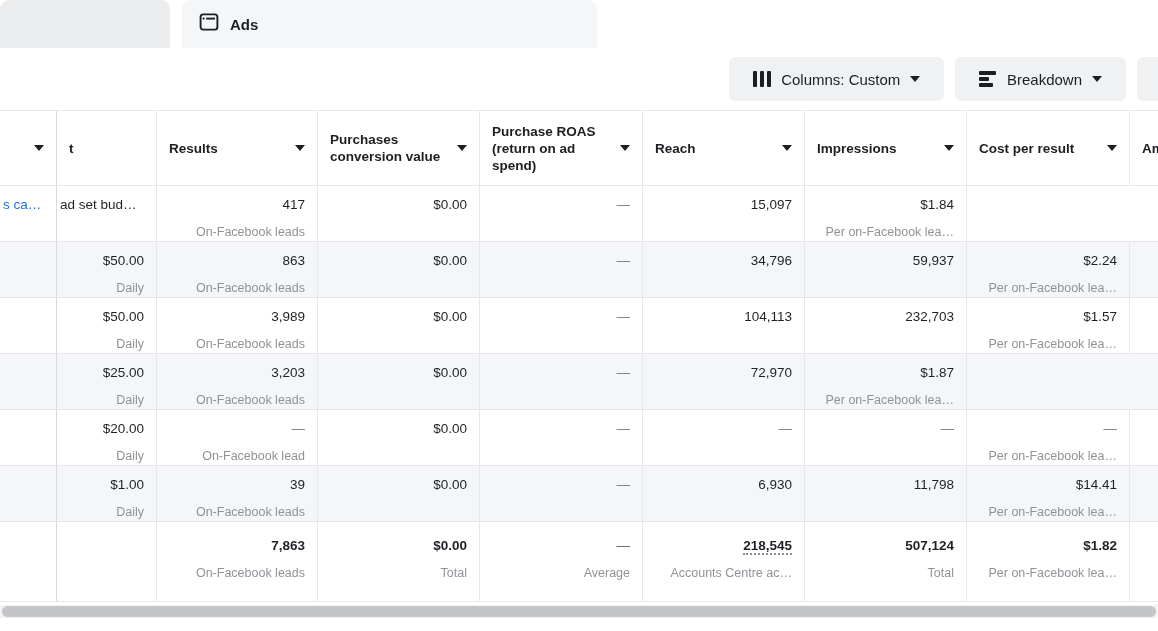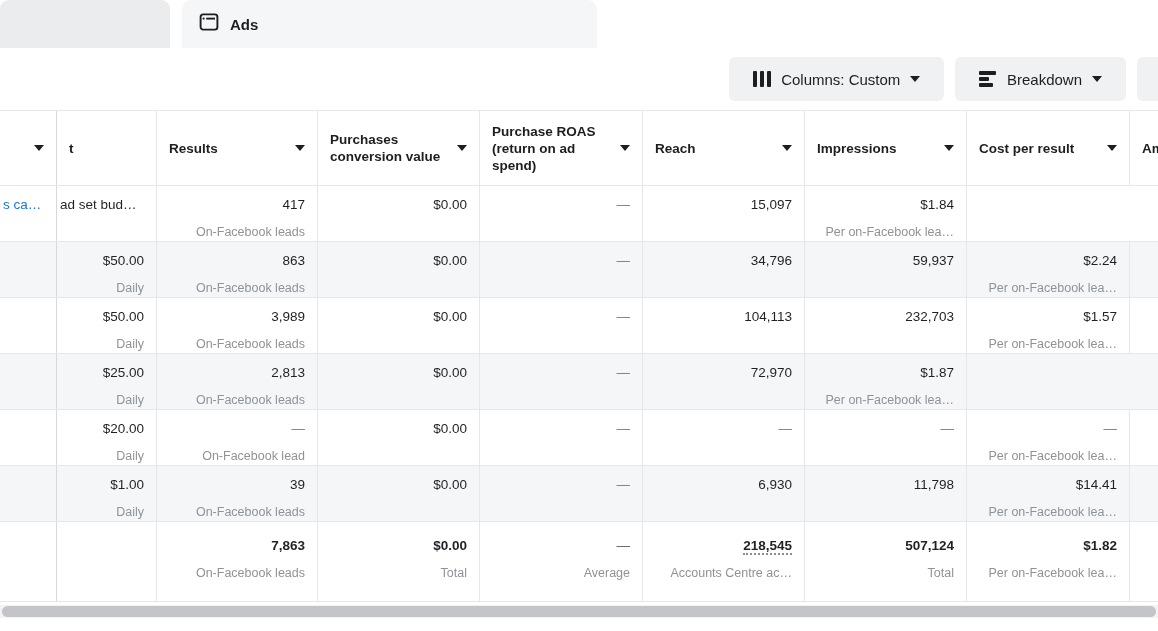--- a/index.html
+++ b/index.html
@@ -232,21 +232,21 @@
       <div class="cell" style="border-right:none;"></div>
     </div>
 
     <div class="grid-row trow alt">
       <div class="cell cell-name"></div>
       <div class="cell num">
         <div class="val">$25.00</div>
         <div class="sub">Daily</div>
       </div>
       <div class="cell num">
-        <div class="val">2,813</div>
+        <div class="val">3,203</div>
         <div class="sub">On-Facebook leads</div>
       </div>
       <div class="cell num">
         <div class="val">$0.00</div>
       </div>
       <div class="cell num">
         <div class="val dash">—</div>
       </div>
       <div class="cell num">
         <div class="val">72,970</div>

